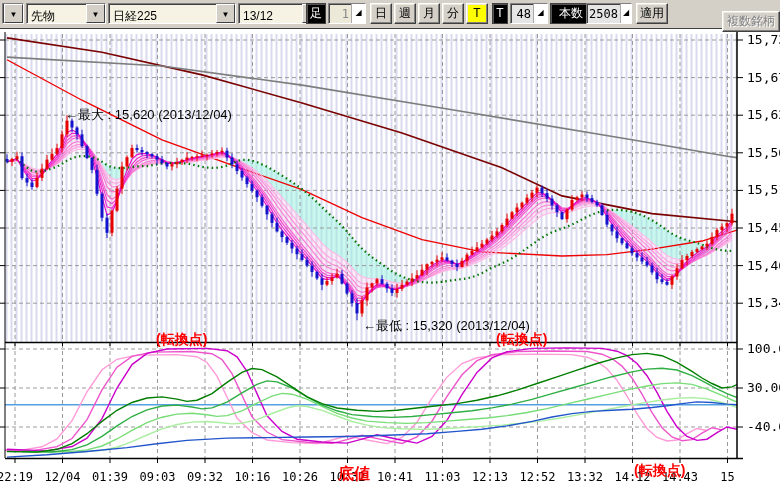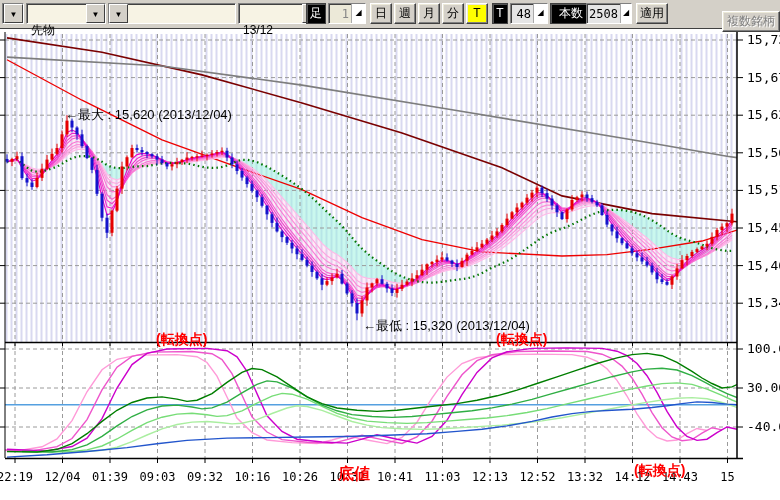--- a/index.html
+++ b/index.html
@@ -13,21 +13,21 @@
        border-top:1px solid #fff;border-left:1px solid #fff;
        border-right:1px solid #404040;border-bottom:1px solid #404040;
        box-shadow:inset -1px -1px 0 #808080,inset 1px 1px 0 #ece9d8;}
   .btn.yellow{background:#ffff00;}
   .btn.disabled{color:#808080;text-shadow:1px 1px 0 #fff;overflow:hidden;white-space:nowrap;margin-top:8px;}
   .blacklab{background:#000;color:#fff;text-align:center;
             border:1px solid #404040;box-shadow:inset 1px 1px 0 #555;}
   .combo{background:#f7f3e4;border-top:1px solid #808080;border-left:1px solid #808080;
          border-right:1px solid #fff;border-bottom:1px solid #fff;
          box-shadow:inset 1px 1px 0 #404040;display:flex;}
-  .combo .txt{flex:1;padding:17px 4px;white-space:nowrap;overflow:hidden;}
+  .combo .txt{flex:1;padding:3px 4px;white-space:nowrap;overflow:hidden;}
   .combo .arrow{width:17px;background:#d4d0c8;text-align:center;font-size:8px;line-height:19px;color:#000;
        border-top:1px solid #fff;border-left:1px solid #fff;
        border-right:1px solid #404040;border-bottom:1px solid #404040;}
   .spin{background:#e5e5e5;border-top:1px solid #808080;border-left:1px solid #808080;
         border-right:1px solid #fff;border-bottom:1px solid #fff;
         box-shadow:inset 1px 1px 0 #404040;display:flex;}
   .spin .val{flex:1;text-align:right;padding:1px 2px;font-family:"DejaVu Sans Mono",monospace;}
   .spin.dim{background:#ece9d8;} .spin.dim .val{color:#888;}
   .spin .grip{width:13px;background:#fff;font-size:8px;line-height:17px;text-align:center;color:#000;
               border-left:1px solid #aaa;}
@@ -42,20 +42,21 @@
 <div id="toolbar">
   <div class="tb combo" style="left:2px;width:22px">
     <div class="txt" style="padding:0"></div>
     <div class="arrow">▼</div>
   </div>
   <div class="tb combo" style="left:26px;width:80px">
     <div class="txt">先物</div>
     <div class="arrow">▼</div>
   </div>
   <div class="tb combo" style="left:108px;width:128px">
+    <div class="txt">日経225</div>
     <div class="arrow">▼</div>
   </div>
   <div class="tb combo" style="left:238px;width:84px">
     <div class="txt">13/12</div>
     <div class="arrow">▼</div>
   </div>
   <div class="tb blacklab" style="left:306px;width:20px">足</div>
   <div class="tb spin dim" style="left:328px;width:38px">
     <div class="val">1</div>
     <div class="grip">◢</div>

